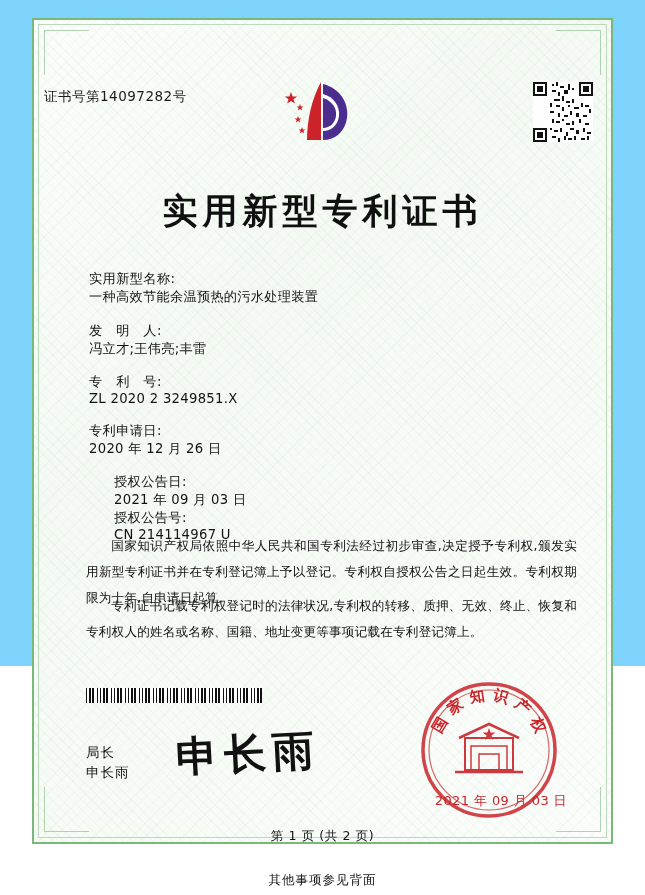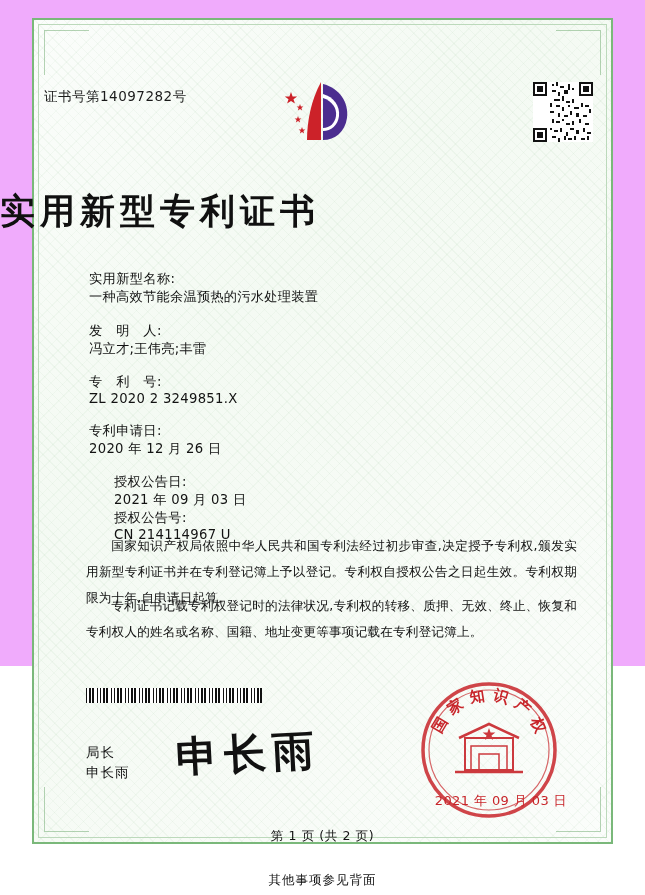--- a/index.html
+++ b/index.html
@@ -13,21 +13,21 @@
     font-family: "DejaVu Sans", "Liberation Sans", sans-serif;
     position: relative;
     overflow: hidden;
   }
 
   .page {
     position: absolute;
     left: 0; top: 0;
     width: 645px;
     height: 666px;
-    background: #f0abfc;
+    background: #7dd3fc;
   }
 
   
   .cert-frame {
     position: absolute;
     left: 32px;
     top: 18px;
     width: 581px;
     height: 826px;
     border: 2px solid #7ab87a;
@@ -82,20 +82,21 @@
     right: 52px;
     top: 82px;
     width: 60px;
     height: 60px;
   }
 
   .title {
     position: absolute;
     left: 0; right: 0;
     top: 188px;
+    text-align: center;
     font-family: "DejaVu Serif", "Liberation Serif", serif;
     font-size: 35px;
     font-weight: bold;
     letter-spacing: 5px;
     color: #101010;
   }
 
   .fields {
     position: absolute;
     left: 85px;

